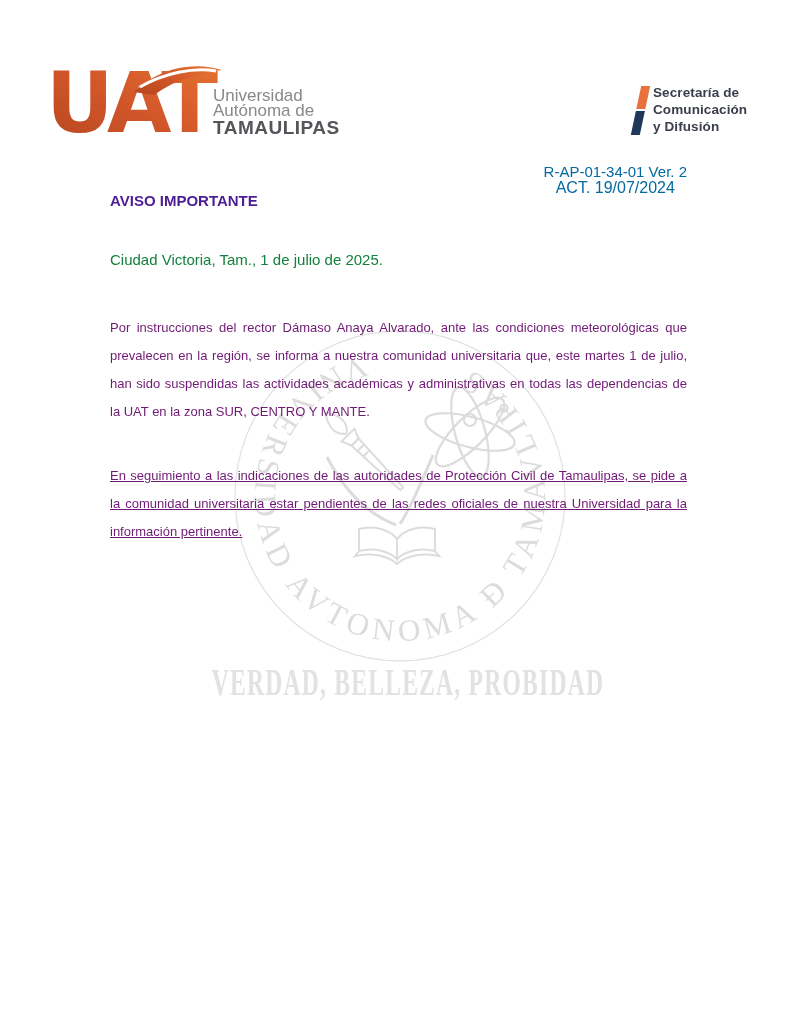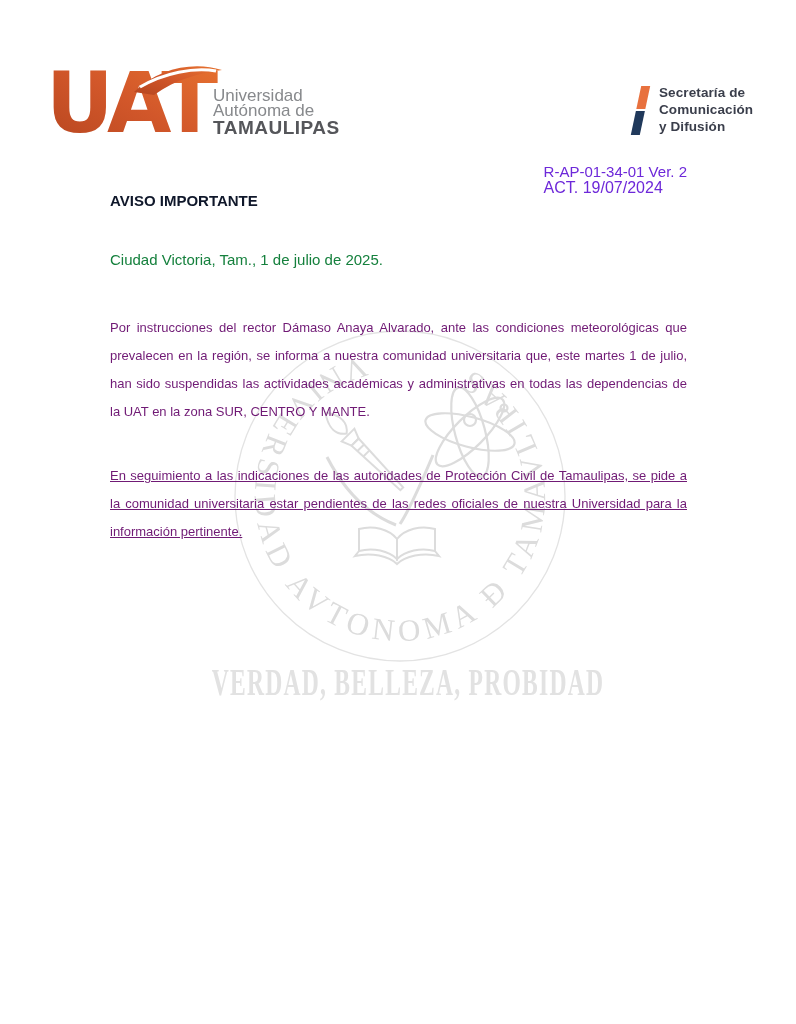--- a/index.html
+++ b/index.html
@@ -2,32 +2,32 @@
 <html><head>
 <meta charset="utf-8">
 <style>
   html,body { margin:0; padding:0; background:#ffffff; }
   .page {
     position:relative; width:796px; height:1024px; background:#ffffff;
     font-family:"Liberation Sans", sans-serif; overflow:hidden;
   }
   
   .uat-logo { position:absolute; left:44px; top:64px; width:320px; height:76px; }
-  .sec-logo { position:absolute; left:636px; top:84px; display:flex; align-items:flex-start;gap:6px; }
+  .sec-logo { position:absolute; left:636px; top:84px; display:flex; align-items:flex-start; }
   .sec-bar  { width:9px; height:49px; margin-top:2px; transform:skewX(-12deg); display:flex; flex-direction:column; }
   .sec-bar .seg-top    { width:9px; height:23px; background:#E8713E; }
   .sec-bar .seg-gap    { height:2px; }
   .sec-bar .seg-bottom { width:9px; height:24px; background:#20395B; }
   .sec-text { margin-left:8px; font-weight:bold; font-size:13.5px; line-height:17px; color:#3A3E4B; letter-spacing:.1px; }
   
-  .ref-block { position:absolute; right:109px; top:163px; text-align:left; color:#6d28d9; }
+  .ref-block { position:absolute; right:109px; top:163px; text-align:center; color:#0369a1; }
   .ref-line  { font-size:15px; line-height:18px; }
   .ref-act   { font-size:16px; line-height:14px; }
   
-  .doc-title { position:absolute; left:110px; top:190px; font-size:15px; font-weight:bold; line-height:22px; color:#0f172a; }
+  .doc-title { position:absolute; left:110px; top:190px; font-size:15px; font-weight:bold; line-height:22px; color:#4c1d95; }
   .dateline  { position:absolute; left:110px; top:249px; font-size:15px; line-height:22px; color:#15803d; }
   .para { position:absolute; left:110px; width:577px; font-size:13px; line-height:28px;
           text-align:justify; color:#701a75; z-index:2; }
   .para-1 { top:314px; }
   .para-2 { top:462px;text-decoration:underline; }
   
   .seal { position:absolute; left:232px; top:328px; width:336px; height:336px; z-index:0; }
   .motto { position:absolute; left:10px; top:660px; width:796px; text-align:center;
            font-family:"Liberation Serif", serif; font-weight:bold; font-size:38px;
            letter-spacing:2px; color:#e2e2e2; transform:scaleX(0.62); transform-origin:50% 50%;

